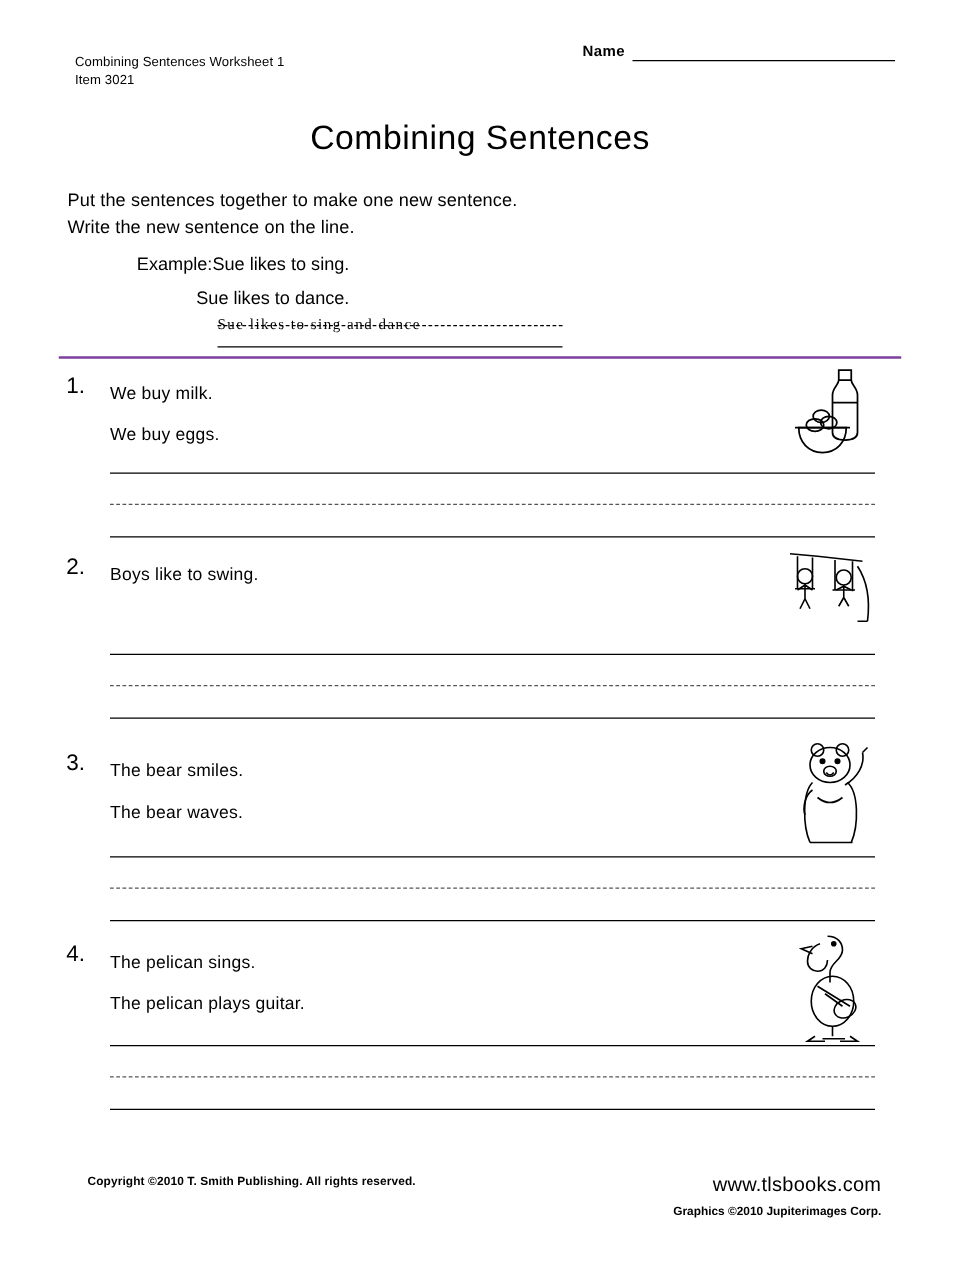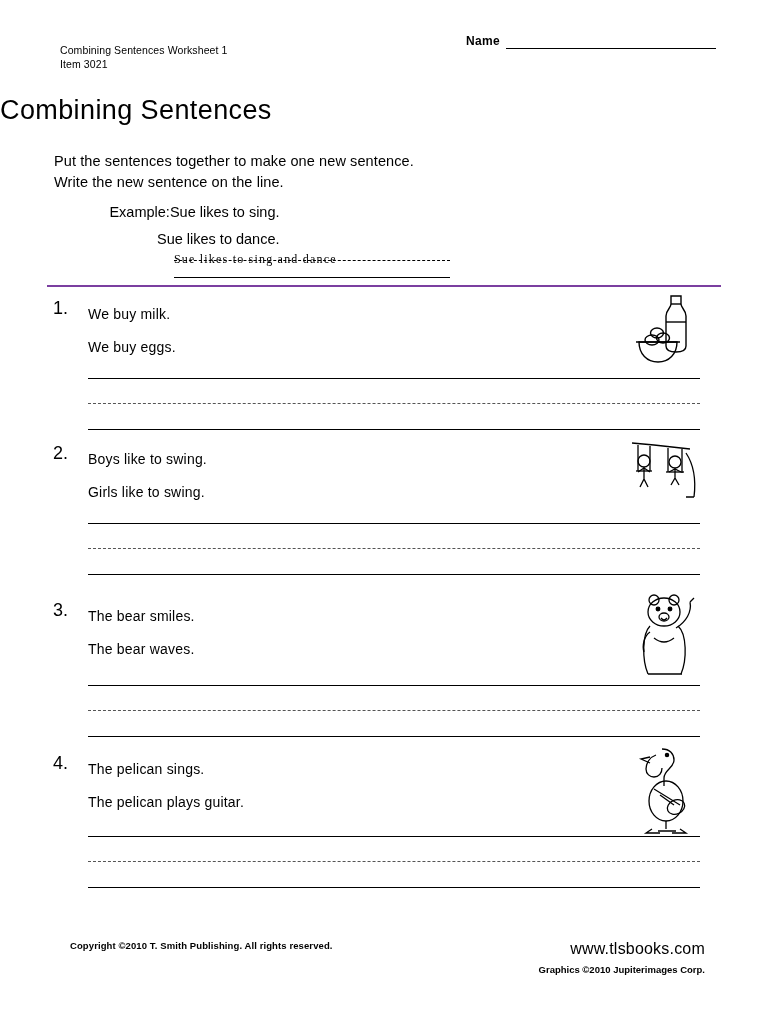--- a/index.html
+++ b/index.html
@@ -54,20 +54,21 @@
     margin-left: 6px;
     height: 13px;
   }
 
   
   .title {
     position: absolute;
     left: 0;
     right: 0;
     top: 95px;
+    text-align: center;
     font-size: 27px;
     letter-spacing: 0.4px;
     font-weight: normal;
   }
   .subtitle {
     position: absolute;
     left: 0;
     right: 0;
     top: 126px;
     text-align: center;
@@ -264,21 +265,20 @@
         <path d="M9 50 c0 12 8 20 19 20 s19 -8 19 -20 z"></path>
         <path d="M6 50 h44"></path>
       </svg>
     </div>
   </div>
 
   <div class="problem" style="top:443px;">
     <div class="p-num">2.</div>
     <div class="p-lines">
       <div>Boys like to swing.</div>
-      <div>Girls like to swing.</div>
     </div>
     <div class="answer-rule" style="top:80px;"></div>
     <div class="answer-dash" style="top:105px;"></div>
     <div class="answer-rule" style="top:131px;"></div>
     <div class="art" style="top:-4px;">
       <svg width="78" height="78" viewBox="0 0 78 78" fill="none" stroke="#000" stroke-width="1.3">
         <path d="M8 4 L30 6 L66 10"></path>
         <path d="M14 6 v26 M26 7 v25"></path>
         <path d="M12 32 h16"></path>
         <circle cx="20" cy="22" r="6"></circle>

